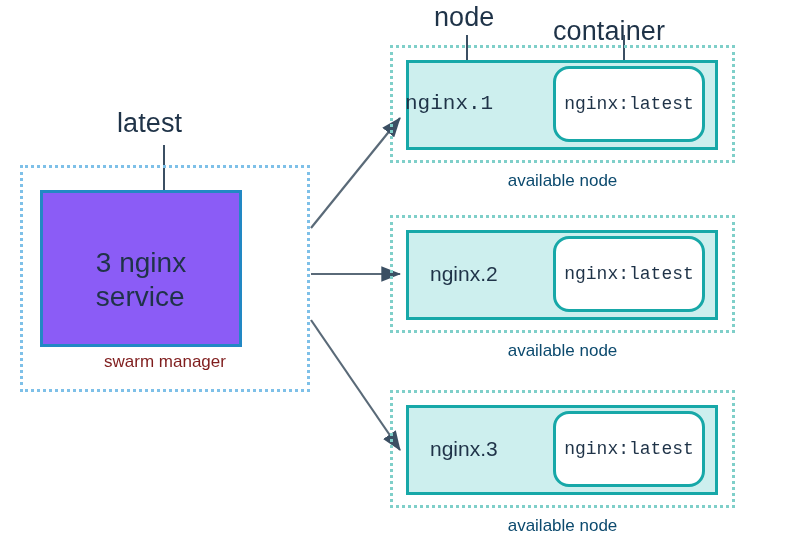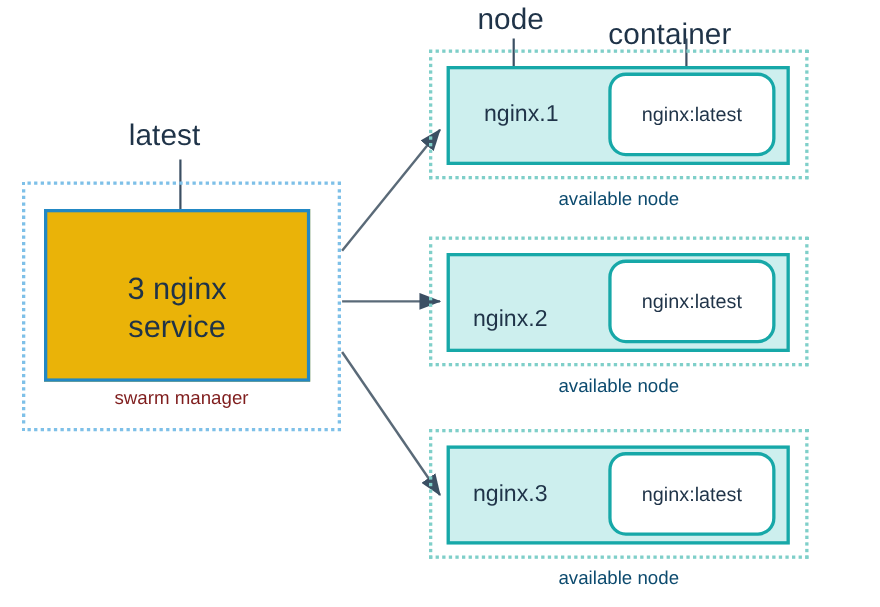--- a/index.html
+++ b/index.html
@@ -32,26 +32,26 @@
   #leader-container{left:623px;top:35px;height:50px;}
 
   
   #swarm-manager{
     position:absolute;left:20px;top:165px;width:290px;height:227px;
     border:3px dotted #7ec0e8;
     box-sizing:border-box;
     background:transparent;
   }
   #service-box{
-    position:absolute;left:40px;top:190px;width:242px;height:157px;
-    background:#eab308;
+    position:absolute;left:40px;top:190px;width:202px;height:157px;
+    background:#8b5cf6;
     border:3px solid #2288c4;
     box-sizing:border-box;
     display:flex;align-items:center;justify-content:center;
-    text-align:center;
+    text-align:left;
   }
   #service-box .svc-text{
     font-size:28px;line-height:34px;color:#1f3348;padding-top:22px;
   }
   #swarm-caption{
     position:absolute;left:20px;top:352px;width:290px;
     text-align:center;font-size:17px;color:#7f1d1d;
   }
 
   
@@ -71,36 +71,36 @@
     box-sizing:border-box;
   }
   #task-box-1{top:60px;}
   #task-box-2{top:230px;}
   #task-box-3{top:405px;}
 
   .task-label{
     position:absolute;
     font-size:21px;color:#1f3348;white-space:nowrap;
   }
-  #task-label-1{left:440px;top:92px;}
-  #task-label-2{left:430px;top:262px;margin-top:16px;}
+  #task-label-1{left:405px;top:92px;font-family:Liberation Mono, monospace;}
+  #task-label-2{left:430px;top:262px;}
   #task-label-3{left:430px;top:437px;}
 
   .container-box{
     position:absolute;left:553px;width:152px;height:76px;
     background:#ffffff;
     border:3px solid #17a8a8;
     border-radius:16px;
     box-sizing:border-box;
     display:flex;align-items:center;justify-content:center;
   }
   #container-box-1{top:66px;}
   #container-box-2{top:236px;}
   #container-box-3{top:411px;}
-  .container-label{font-size:18px;color:#1f3348;white-space:nowrap;}
+  .container-label{font-size:18px;color:#1f3348;white-space:nowrap;font-family:Liberation Mono, monospace;}
 
   .node-caption{
     position:absolute;left:390px;width:345px;
     text-align:center;font-size:17px;color:#0c4a6e;
   }
   #node-caption-1{top:171px;}
   #node-caption-2{top:341px;}
   #node-caption-3{top:516px;}
 
   

